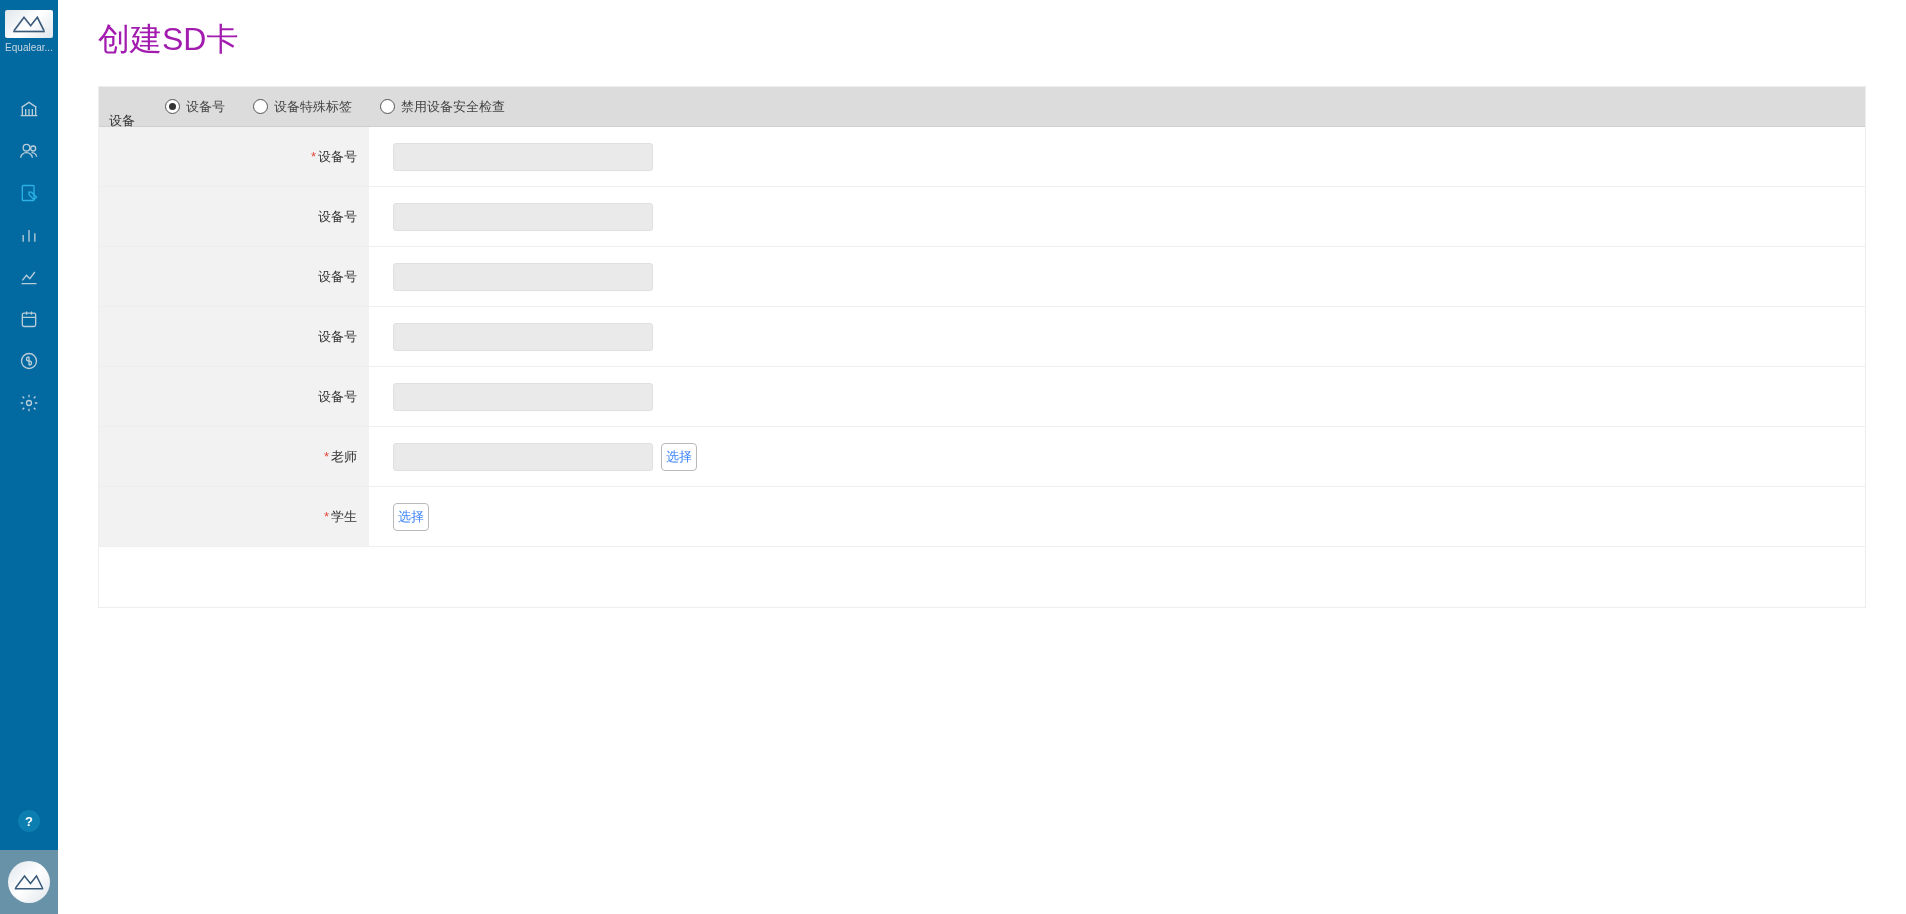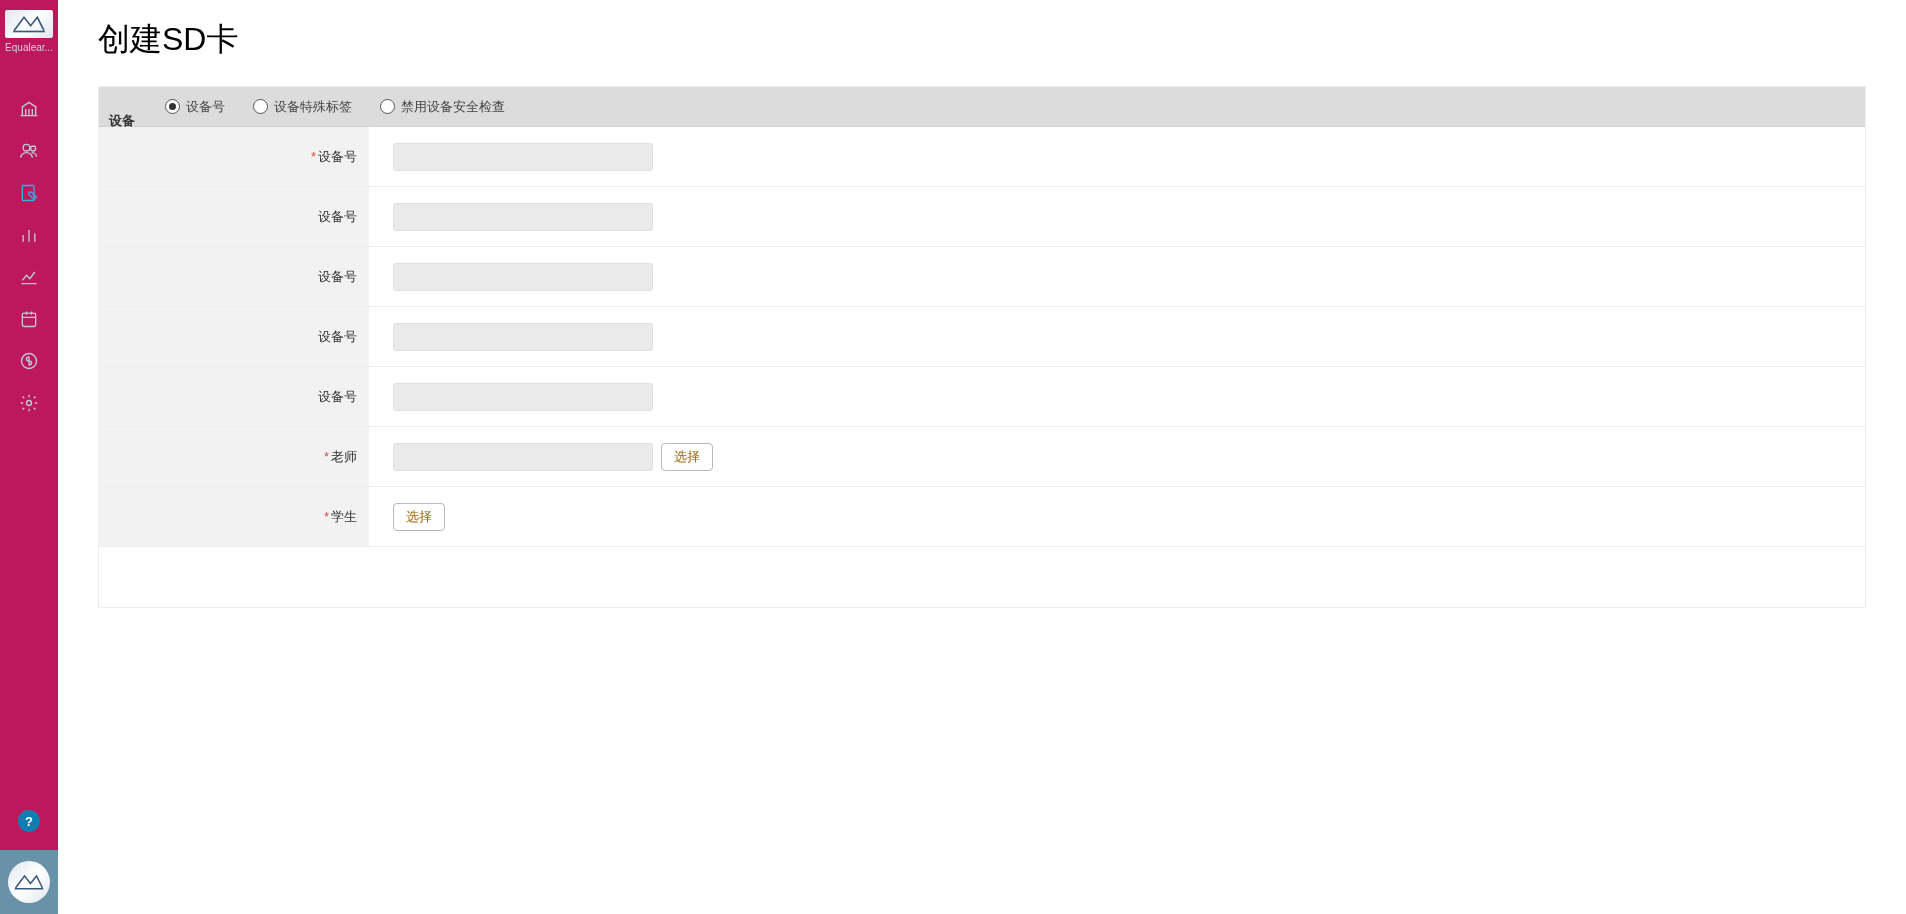--- a/index.html
+++ b/index.html
@@ -2,21 +2,21 @@
 <html><head>
 <meta charset="utf-8">
 <style>
 * { margin:0; padding:0; box-sizing:border-box; }
 html,body { height:100%; font-family:"Segoe UI","Microsoft YaHei",Arial,sans-serif; font-size:13px; color:#333; background:#fff; }
 body { display:flex; }
 
 
 .sidebar {
   width:58px; min-width:58px;
-  background:#be185d;
+  background:#0369a1;
   display:flex; flex-direction:column; align-items:center;
   height:100vh;
 }
 .brand {
   width:100%; padding:10px 0 6px; display:flex; flex-direction:column; align-items:center;
 }
 .brand-logo {
   width:48px; height:28px;
   background:linear-gradient(135deg,#dfe6ec 0%,#fff 50%,#dfe6ec 100%);
   border-radius:2px;
@@ -51,29 +51,29 @@
 }
 .avatar {
   width:42px; height:42px; border-radius:50%;
   background:linear-gradient(135deg,#dfe6ec 0%,#fff 50%,#dfe6ec 100%);
   display:flex; align-items:center; justify-content:center;
 }
 .avatar svg { width:30px; height:22px; }
 
 
 .main { flex:1; overflow:auto; padding:12px 40px 40px; }
-.page-title { font-size:32px; font-weight:300; color:#000000; margin:6px 0 24px; }
+.page-title { font-size:32px; font-weight:300; color:#a21caf; margin:6px 0 24px; }
 
 .panel { border:1px solid #eee; }
 .section-header {
   background:#dcdcdc; height:40px;
   display:flex; align-items:center; padding:0 10px; font-size:13px;
   border-bottom:1px solid #d0d0d0;
 }
-.section-header .sh-label { width:56px; font-weight:700;margin-top:28px; }
+.section-header .sh-label { width:56px; font-weight:400;margin-top:28px; }
 .radio-group { display:flex; gap:28px; align-items:center; }
 .radio {
   display:flex; align-items:center; gap:6px; cursor:pointer; color:#444;
 }
 .radio .dot {
   width:15px; height:15px; border-radius:50%;
   border:1.6px solid #555; display:inline-flex; align-items:center; justify-content:center;
   background:#fff;
 }
 .radio.selected .dot::after {
@@ -95,23 +95,23 @@
 .form-row .field-cell {
   flex:1; padding:14px 24px; display:flex; align-items:center; gap:8px;
 }
 .text-input {
   width:260px; height:28px;
   background:#eaeaea; border:1px solid #e0e0e0; border-radius:3px;
   padding:0 8px; font-size:13px; color:#333;
 }
 .text-input[readonly] { cursor:default; }
 .btn {
-  height:28px; padding:0 12px;
+  height:28px; padding:0 4px;
   background:#fff; border:1px solid #b9b9b9; border-radius:4px;
-  font-size:13px; color:#a16207; cursor:pointer;
+  font-size:13px; color:#3b82f6; cursor:pointer;
   display:inline-flex; align-items:center; justify-content:center;
 }
 
 .section-header.plain { padding-left:14px; }
 
 .actions-row .field-cell { gap:14px; padding-top:18px; padding-bottom:20px; }
 </style>
 </head>
 <body>
 

